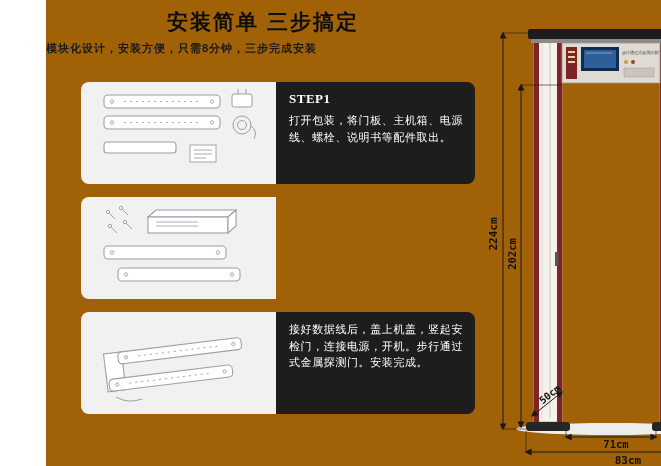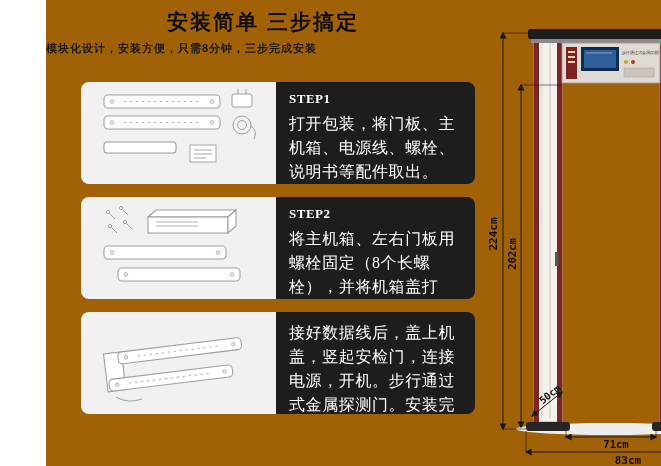--- a/index.html
+++ b/index.html
@@ -30,21 +30,21 @@
     width: 195px; background: #f1f1f1; flex: 0 0 195px;
     display: flex; align-items: center; justify-content: center;
   }
   .step-panel {
     flex: 1; background: #1d1d1d; color: #ffffff; padding: 9px 12px 8px 13px;
   }
   .step-label {
     font-size: 13px; font-weight: bold; letter-spacing: 0.5px; margin-bottom: 5px;
   }
   .step-text {
-    font-size: 16px; line-height: 1.5; letter-spacing: 0.6px;
+    font-size: 11px; line-height: 1.5; letter-spacing: 0.6px;
   }
   .product { position: absolute; left: 430px; top: 16px; }
   .dim-text { font-family: "DejaVu Sans Mono", monospace; font-weight: bold; fill: #111; }
 </style>
 </head>
 <body>
 
 <div class="page">
 
   <div class="title">安装简单 三步搞定</div>
@@ -116,24 +116,20 @@
             <rect x="10" y="46" width="122" height="13" rx="4"></rect>
             <rect x="24" y="68" width="122" height="13" rx="4"></rect>
           </g>
           <g fill="none" stroke="#9aa0a6" stroke-width="0.9">
             <circle cx="18" cy="52.5" r="1.7"></circle>
               <circle cx="124" cy="52.5" r="1.7"></circle>
             <circle cx="32" cy="74.5" r="1.7"></circle>
               <circle cx="138" cy="74.5" r="1.7"></circle>
           </g>
         </svg>
-      </div>
-      <div class="step-panel">
-        <div class="step-label">STEP2</div>
-        <div class="step-text">将主机箱、左右门板用螺栓固定（8个长螺栓），并将机箱盖打开，接上机箱门板间的数据线。</div>
       </div>
     </div>
 
     <div class="step-row">
       <div class="step-illus">
         <svg width="170" height="96" viewBox="0 0 170 96">
           <g transform="rotate(-7 85 55)">
             <rect x="12" y="30" width="18" height="38" fill="#ffffff" stroke="#9aa0a6" stroke-width="1.1"></rect>
             <g fill="#ffffff" stroke="#9aa0a6" stroke-width="1.1">
               <rect x="26" y="30" width="124" height="12" rx="4"></rect>

